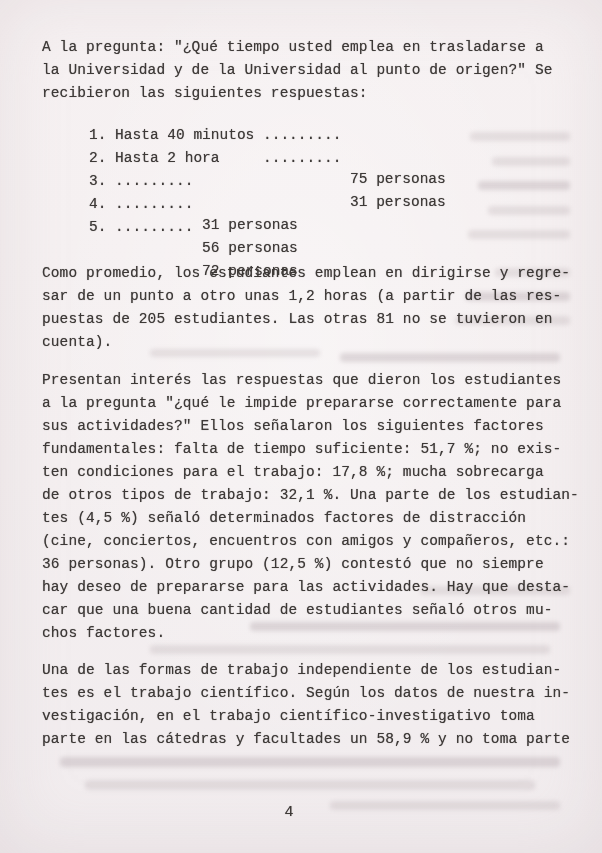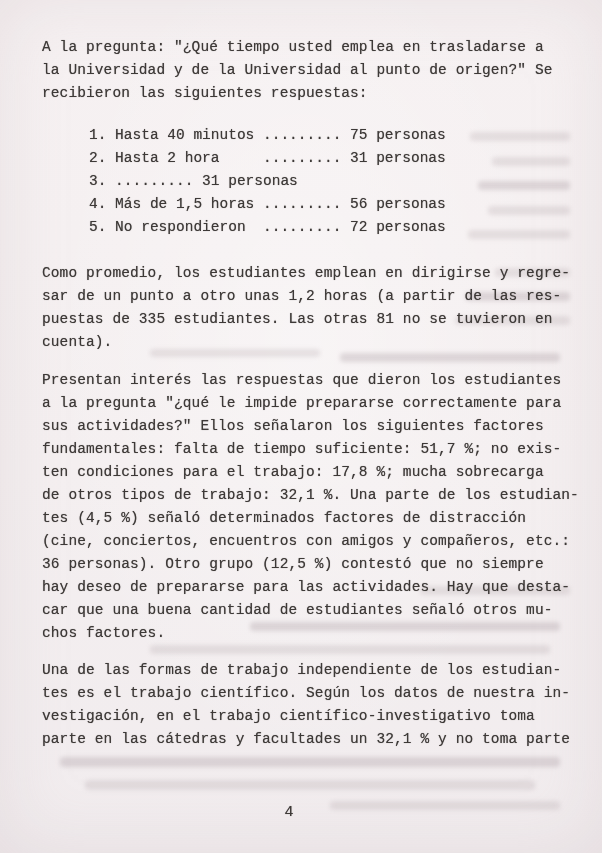--- a/index.html
+++ b/index.html
@@ -41,21 +41,21 @@
     top: 124px;
   }
   .list-row {
     display: flex;
     height: 23px;
     white-space: pre;
   }
   .list-row .num   { width: 3ch; }
   .list-row .label { width: 17ch; }
   .list-row .dots  { }
-  .list-row .value { margin-left: 1ch; }
+  .list-row .value { margin-left: 1ch; margin-top: 44px; }
 
   .page-number {
     position: absolute;
     left: 0;
     top: 801px;
     width: 100%;
     text-align: center;
     transform: translateX(-12px);
     font-size: 15px;
   }
@@ -111,50 +111,48 @@
       <span class="dots">.........</span>
       <span class="value">31 personas</span>
     </div>
     <div class="list-row">
       <span class="num">3.</span>
       <span class="dots">.........</span>
       <span class="value">31 personas</span>
     </div>
     <div class="list-row">
       <span class="num">4.</span>
-      <span class="label">Más de 1,5 horas</span>
       <span class="dots">.........</span>
       <span class="value">56 personas</span>
     </div>
     <div class="list-row">
       <span class="num">5.</span>
-      <span class="label">No respondieron</span>
       <span class="dots">.........</span>
       <span class="value">72 personas</span>
     </div>
   </div>
 
   <p class="para para-average">Como promedio, los estudiantes emplean en dirigirse y regre-
 sar de un punto a otro unas 1,2 horas (a partir de las res-
-puestas de 335 estudiantes. Las otras 81 no se tuvieron en
+puestas de 205 estudiantes. Las otras 81 no se tuvieron en
 cuenta).</p>
 
   <p class="para para-factors">Presentan interés las respuestas que dieron los estudiantes
 a la pregunta "¿qué le impide prepararse correctamente para
 sus actividades?" Ellos señalaron los siguientes factores
 fundamentales: falta de tiempo suficiente: 51,7 %; no exis-
 ten condiciones para el trabajo: 17,8 %; mucha sobrecarga
 de otros tipos de trabajo: 32,1 %. Una parte de los estudian-
 tes (4,5 %) señaló determinados factores de distracción
 (cine, conciertos, encuentros con amigos y compañeros, etc.:
 36 personas). Otro grupo (12,5 %) contestó que no siempre
 hay deseo de prepararse para las actividades. Hay que desta-
 car que una buena cantidad de estudiantes señaló otros mu-
 chos factores.</p>
 
   <p class="para para-scientific">Una de las formas de trabajo independiente de los estudian-
 tes es el trabajo científico. Según los datos de nuestra in-
 vestigación, en el trabajo científico-investigativo toma
-parte en las cátedras y facultades un 32,1 % y no toma parte</p>
+parte en las cátedras y facultades un 58,9 % y no toma parte</p>
 
   <div class="page-number">4</div>
 
 </div>
 
 </body></html>

